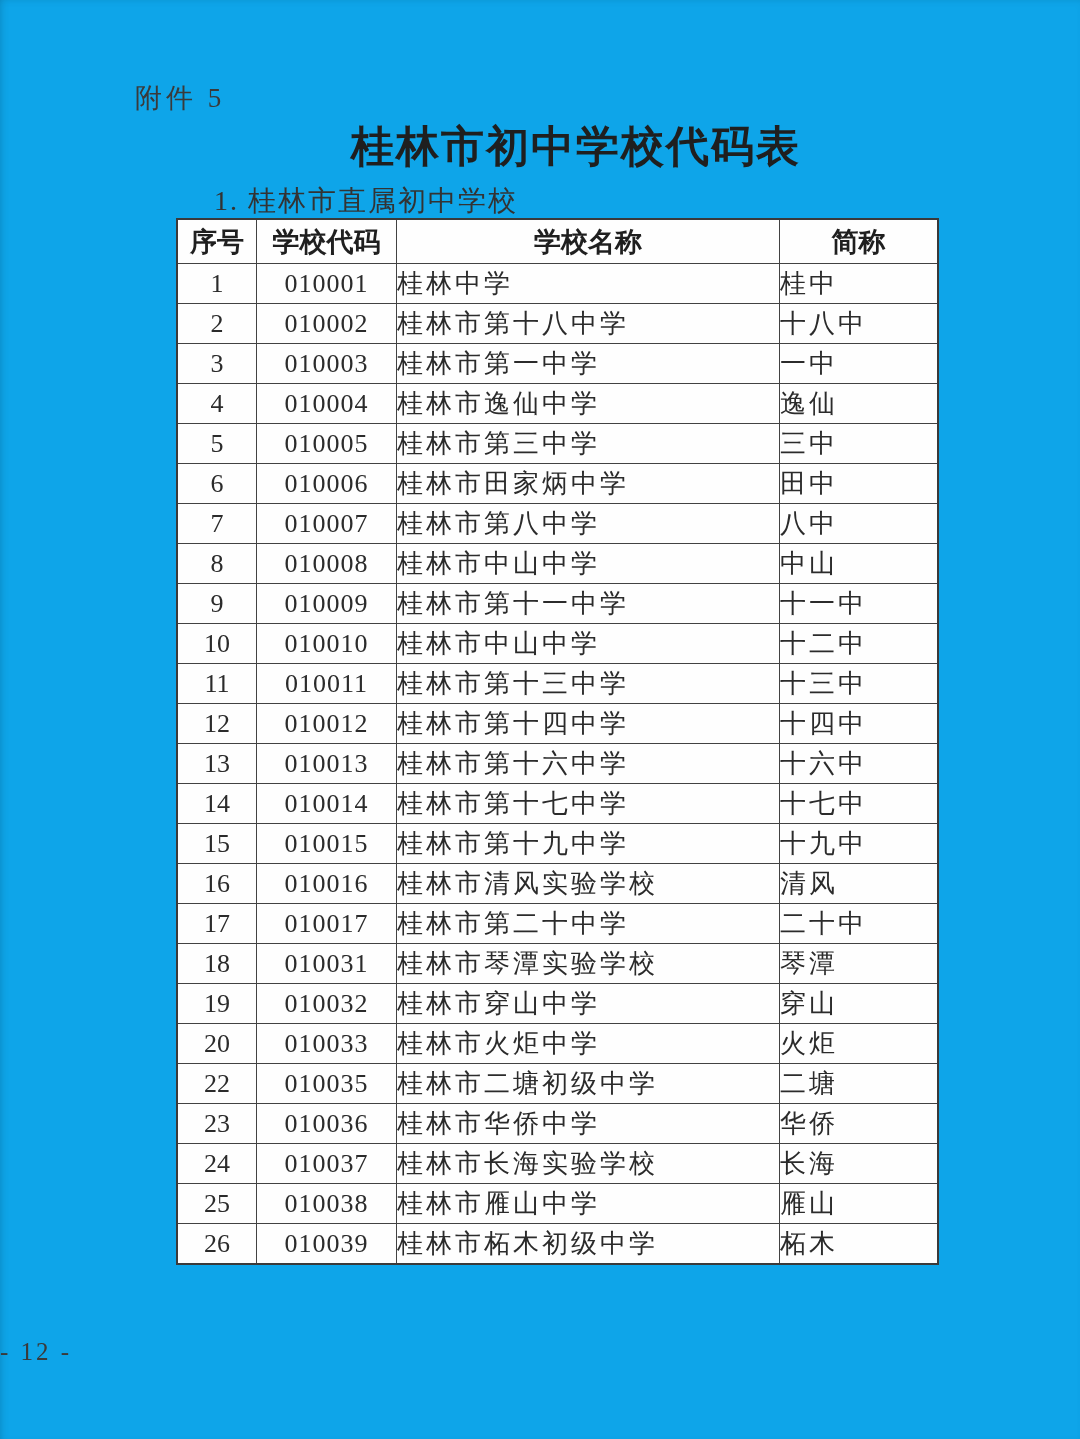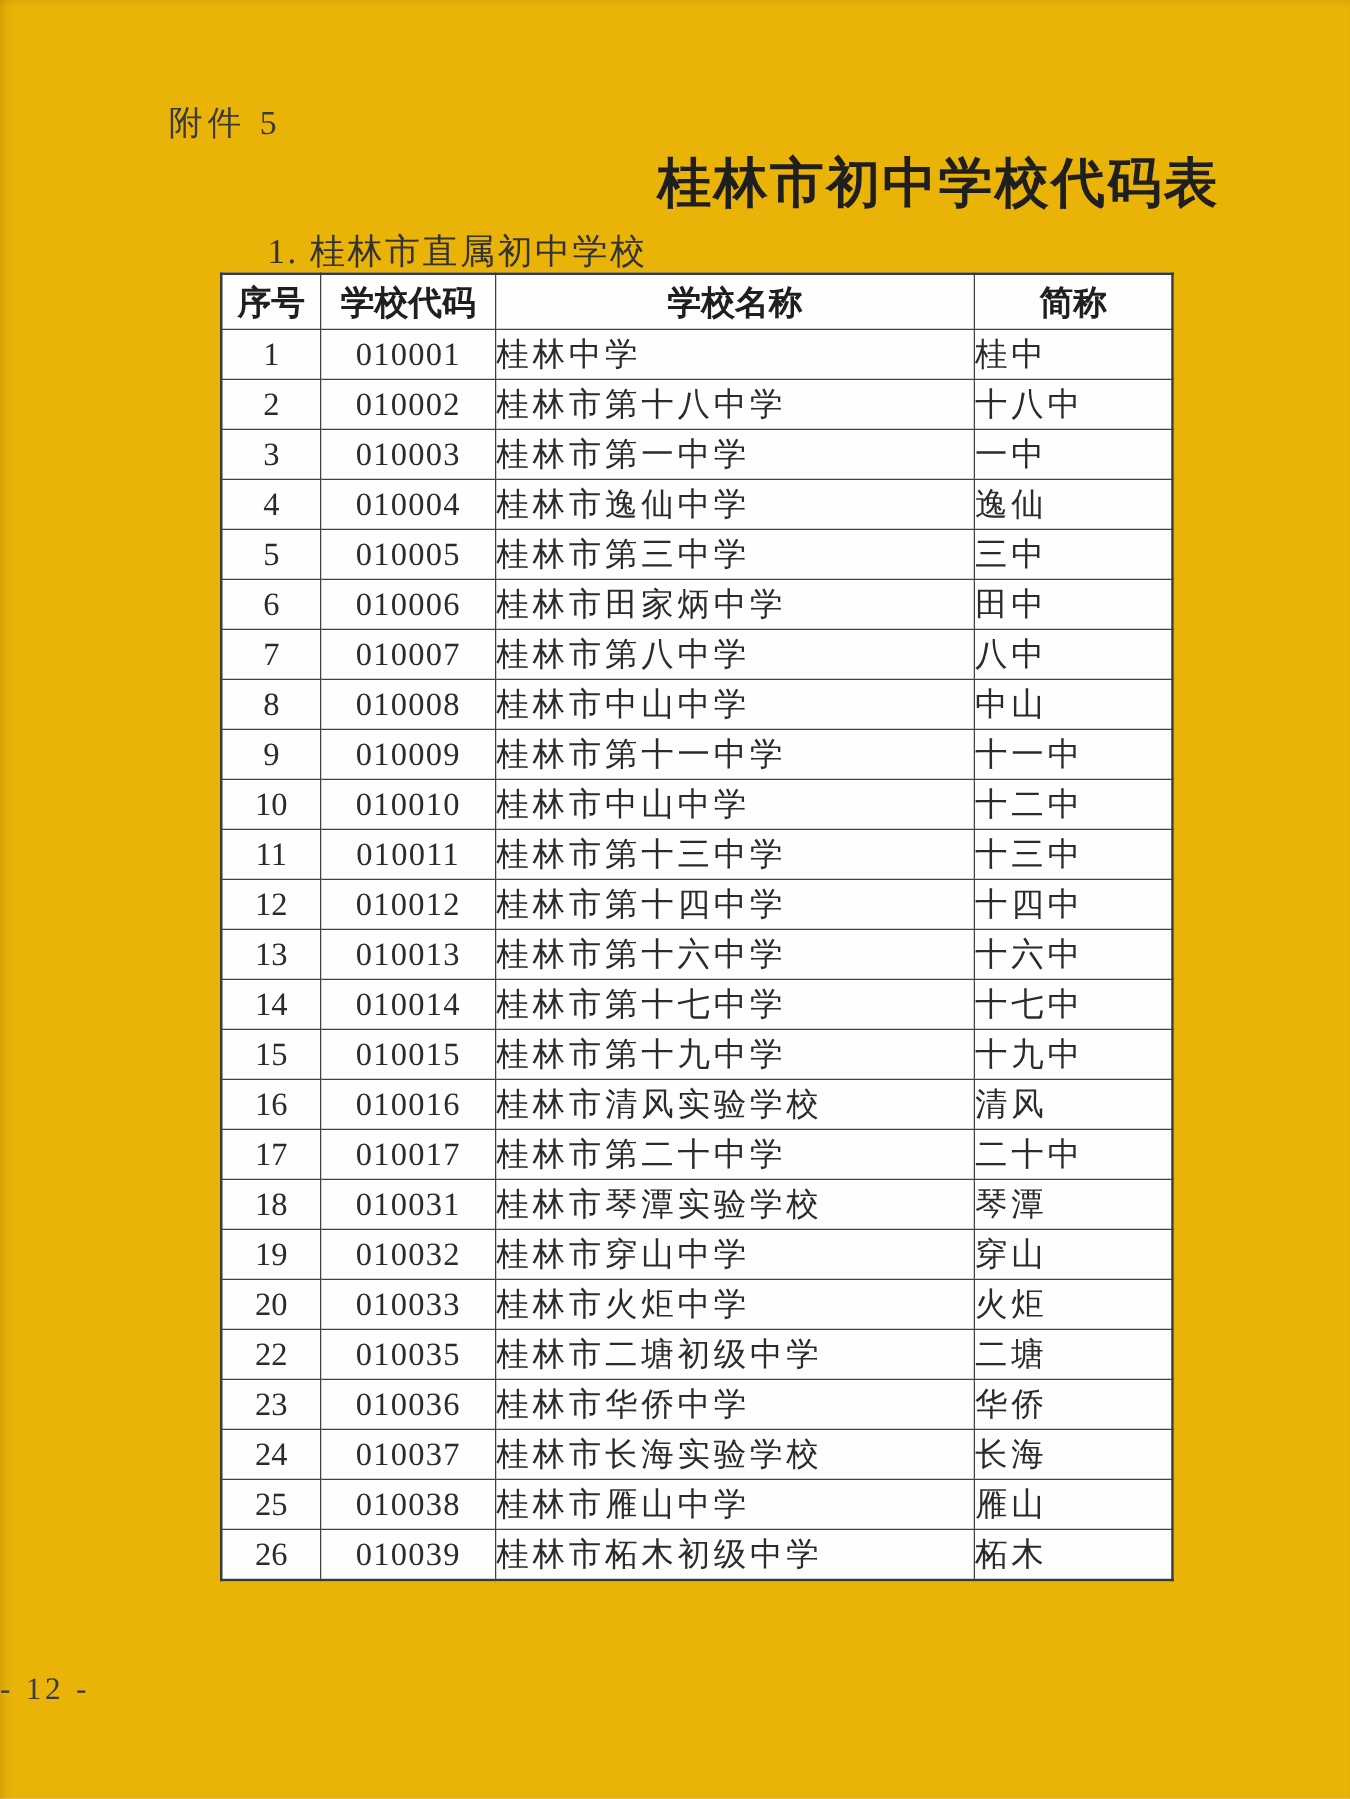--- a/index.html
+++ b/index.html
@@ -6,32 +6,32 @@
   body{
     width:1080px;height:1439px;
     background:#f6f6f6;
     font-family:"Liberation Serif","DejaVu Serif",serif;
     color:#2b2b2b;
     -webkit-font-smoothing:antialiased;
   }
   .page{
     position:relative;
     width:1080px;height:1439px;
-    background:#eab308;
+    background:#0ea5e9;
     overflow:hidden;
     box-shadow:inset 6px 0 10px -6px rgba(0,0,0,0.18), inset 0 4px 8px -4px rgba(0,0,0,0.08);
   }
   .attachment{
     position:absolute;left:135px;top:80px;
     font-size:27px;letter-spacing:4px;
     color:#3a3a3a;
   }
   .doc-title{
     position:absolute;left:176px;top:118px;width:800px;
-    text-align:right;
+    text-align:center;
     font-family:"Liberation Sans","DejaVu Sans",sans-serif;
     font-weight:bold;
     font-size:43px;
     letter-spacing:2px;
     color:#1f1f1f;
   }
   .section-heading{
     position:absolute;left:214px;top:182px;
     font-size:28px;
     color:#333;

